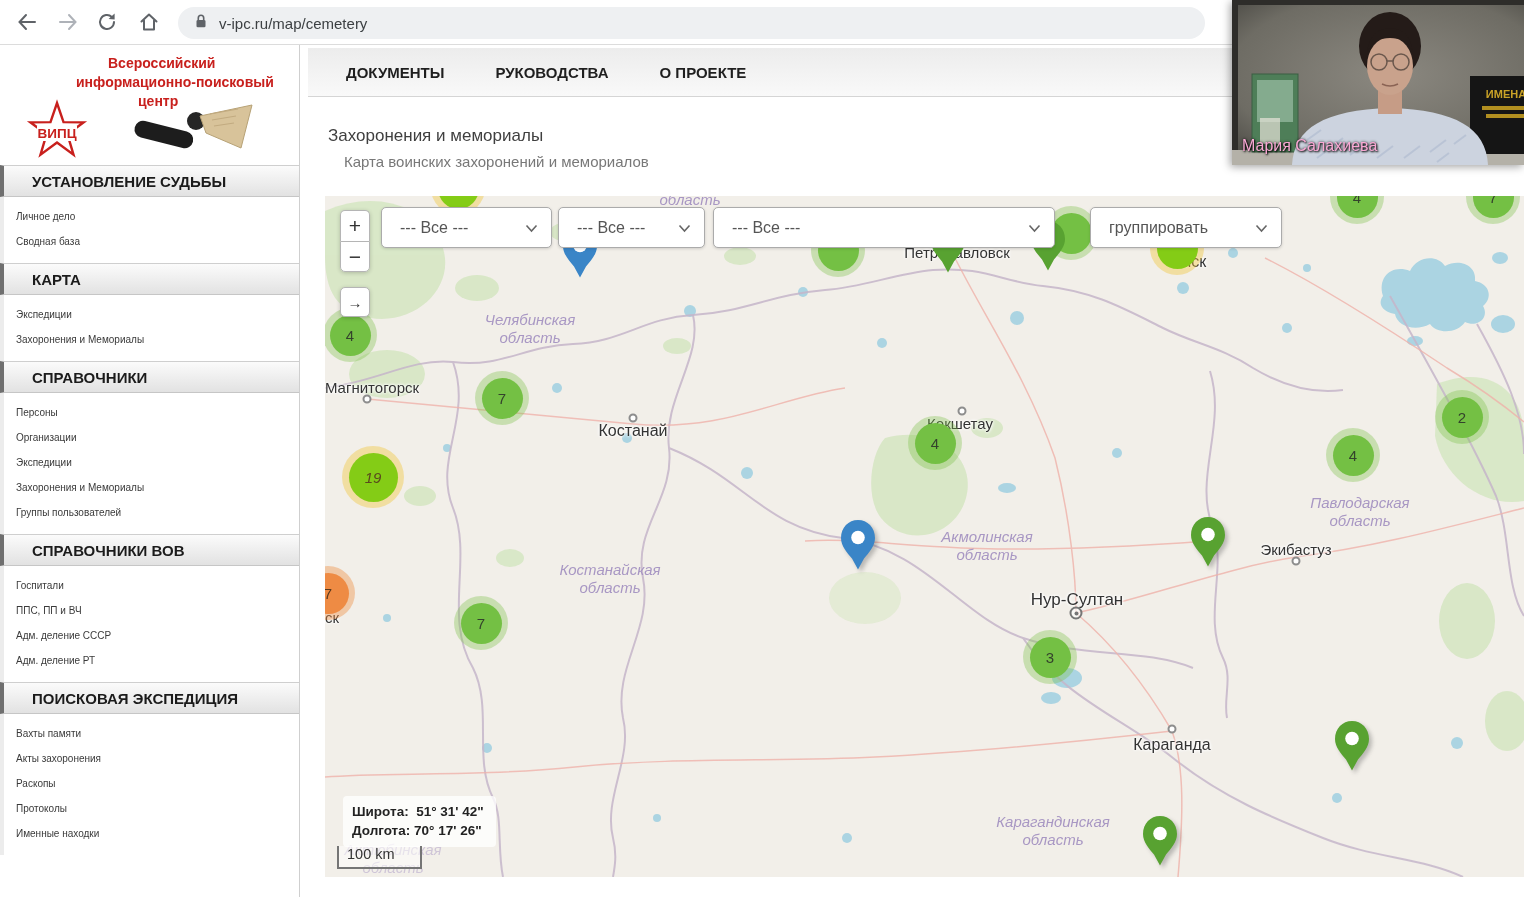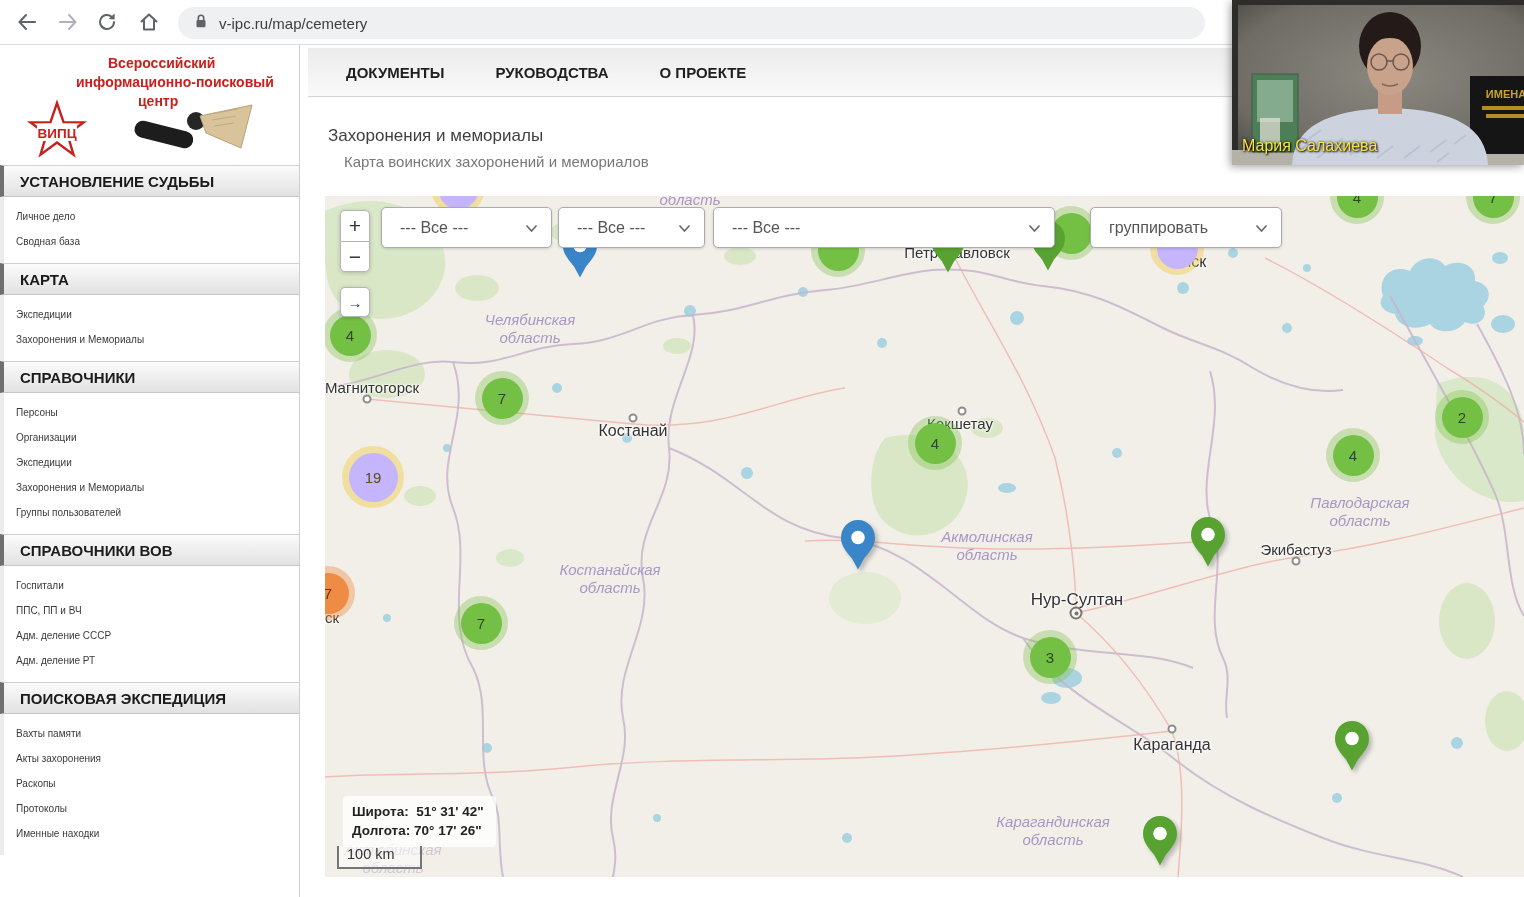--- a/index.html
+++ b/index.html
@@ -24,21 +24,21 @@
   border-right:1px solid #cfcfcf; }
 .logo-block { position:relative; height:120px; background:#fff; }
 .logo-line { position:absolute; color:#c8201d; font-weight:bold; font-size:14px; white-space:nowrap; }
 .logo-l1 { left:108px; top:10px; }
 .logo-l2 { left:76px; top:29px; }
 .logo-l3 { left:138px; top:48px; }
 .logo-star { position:absolute; left:26px; top:52px; }
 .logo-trowel { position:absolute; left:128px; top:55px; }
 .side-section-header { height:32px; background:linear-gradient(#fbfbfb,#e2e2e2);
   border-top:1px solid #cfcfcf; border-bottom:1px solid #c6c6c6; border-left:4px solid #6f6f6f;
-  display:flex; align-items:center; padding-left:16px; font-weight:bold; font-size:15px; color:#1b1b1b; }
+  display:flex; align-items:center; padding-left:28px; font-weight:bold; font-size:15px; color:#1b1b1b; }
 .side-items { list-style:none; margin:0; padding:7px 0 9px 0; border-left:4px solid #ececec; }
 .side-items li { height:25px; line-height:25px; padding-left:12px; font-size:10px; color:#3a3a3a; cursor:pointer; white-space:nowrap; }
 
 .main { position:absolute; left:301px; top:45px; width:1223px; height:852px; background:#fff; }
 .topnav { position:absolute; left:7px; top:3px; right:0; height:49px;
   background:linear-gradient(#ececec,#f9f9f9); border-bottom:1px solid #d5d5d5;
   display:flex; align-items:center; gap:51px; padding-left:38px; }
 .topnav .nav-item { font-weight:bold; font-size:15px; color:#1f1f1f; cursor:pointer; white-space:nowrap; }
 .page-title { position:absolute; left:27px; top:81px; font-size:17px; color:#3f3f3f; }
 .page-subtitle { position:absolute; left:43px; top:108px; font-size:15px; color:#787878; }
@@ -61,38 +61,38 @@
 .scalebar { position:absolute; left:12px; top:650px; z-index:7; width:85px; height:23px;
   border:2px solid #757575; border-top:none; background:rgba(255,255,255,.5); font-size:14.5px; color:#333; padding:0 0 0 8px; }
 
 .cluster { position:absolute; display:flex; align-items:center; justify-content:center;
   border-radius:50%; transform:translate(-50%,-50%); width:54px; height:54px; z-index:3; cursor:pointer; }
 .cluster .in { display:flex; align-items:center; justify-content:center; border-radius:50%;
   width:41px; height:41px; font-size:15px; color:#34432c; }
 .cluster.big { width:62px; height:62px; } .cluster.big .in { width:49px; height:49px; }
 .cluster.behind { z-index:3; }
 .cluster.green { background:rgba(122,192,72,.35); } .cluster.green .in { background:#74c044; }
-.cluster.yellow { background:rgba(240,197,62,.42); } .cluster.yellow .in { background:#c4b5fd; color:#5a4a1e; }
+.cluster.yellow { background:rgba(240,197,62,.42); } .cluster.yellow .in { background:#84cc16; color:#5a4a1e;font-style:italic; }
 .cluster.orange { background:rgba(238,142,70,.42); } .cluster.orange .in { background:#ee8b44; color:#5a3a1e; }
 .pin { position:absolute; z-index:4; filter:drop-shadow(3px 3px 2px rgba(80,80,80,.35)); cursor:pointer; }
 .pin.behind { z-index:3; filter:none; }
 .city { position:absolute; z-index:2; transform:translate(-50%,-50%); color:#333;
   text-shadow:0 0 3px #fff,0 0 3px #fff,0 0 4px #fff; white-space:nowrap; }
 .city-dot { position:absolute; width:9px; height:9px; background:#fff; border:2px solid #8d8d8d;
   border-radius:50%; transform:translate(-50%,-50%); z-index:2; }
 .city-bull { position:absolute; width:13px; height:13px; background:rgba(255,255,255,.6); border:2px solid #767676;
   border-radius:50%; transform:translate(-50%,-50%); z-index:2; display:flex; align-items:center; justify-content:center; }
 .city-bull:after { content:""; width:4px; height:4px; border-radius:50%; background:#767676; }
 .region { position:absolute; z-index:1; transform:translate(-50%,0); color:#a593c2; font-style:italic;
   font-size:15px; line-height:18px; text-align:center; white-space:nowrap; opacity:.95; }
 .region.faded { opacity:.45; z-index:0;font-style:italic; }
 
 .webcam { position:absolute; right:0; top:0; width:292px; height:165px; z-index:20;
   box-shadow:-2px 2px 8px rgba(0,0,0,.35); overflow:hidden; background:#3c3b38; }
-.webcam-name { position:absolute; left:10px; bottom:10px; color:#fde047; font-size:16px;
+.webcam-name { position:absolute; left:10px; bottom:10px; color:#f9a8d4; font-size:16px;
   text-shadow:1px 1px 2px #000, 0 0 3px rgba(0,0,0,.8); }
 </style>
 </head>
 <body>
 
 <div class="chrome">
   <div class="ico back">
     <svg width="22" height="22" viewBox="0 0 22 22">
         <path d="M19 11 H4 M10 4 L3.5 11 L10 18" fill="none" stroke="#5f6368" stroke-width="2" stroke-linecap="round"></path>
       </svg>

